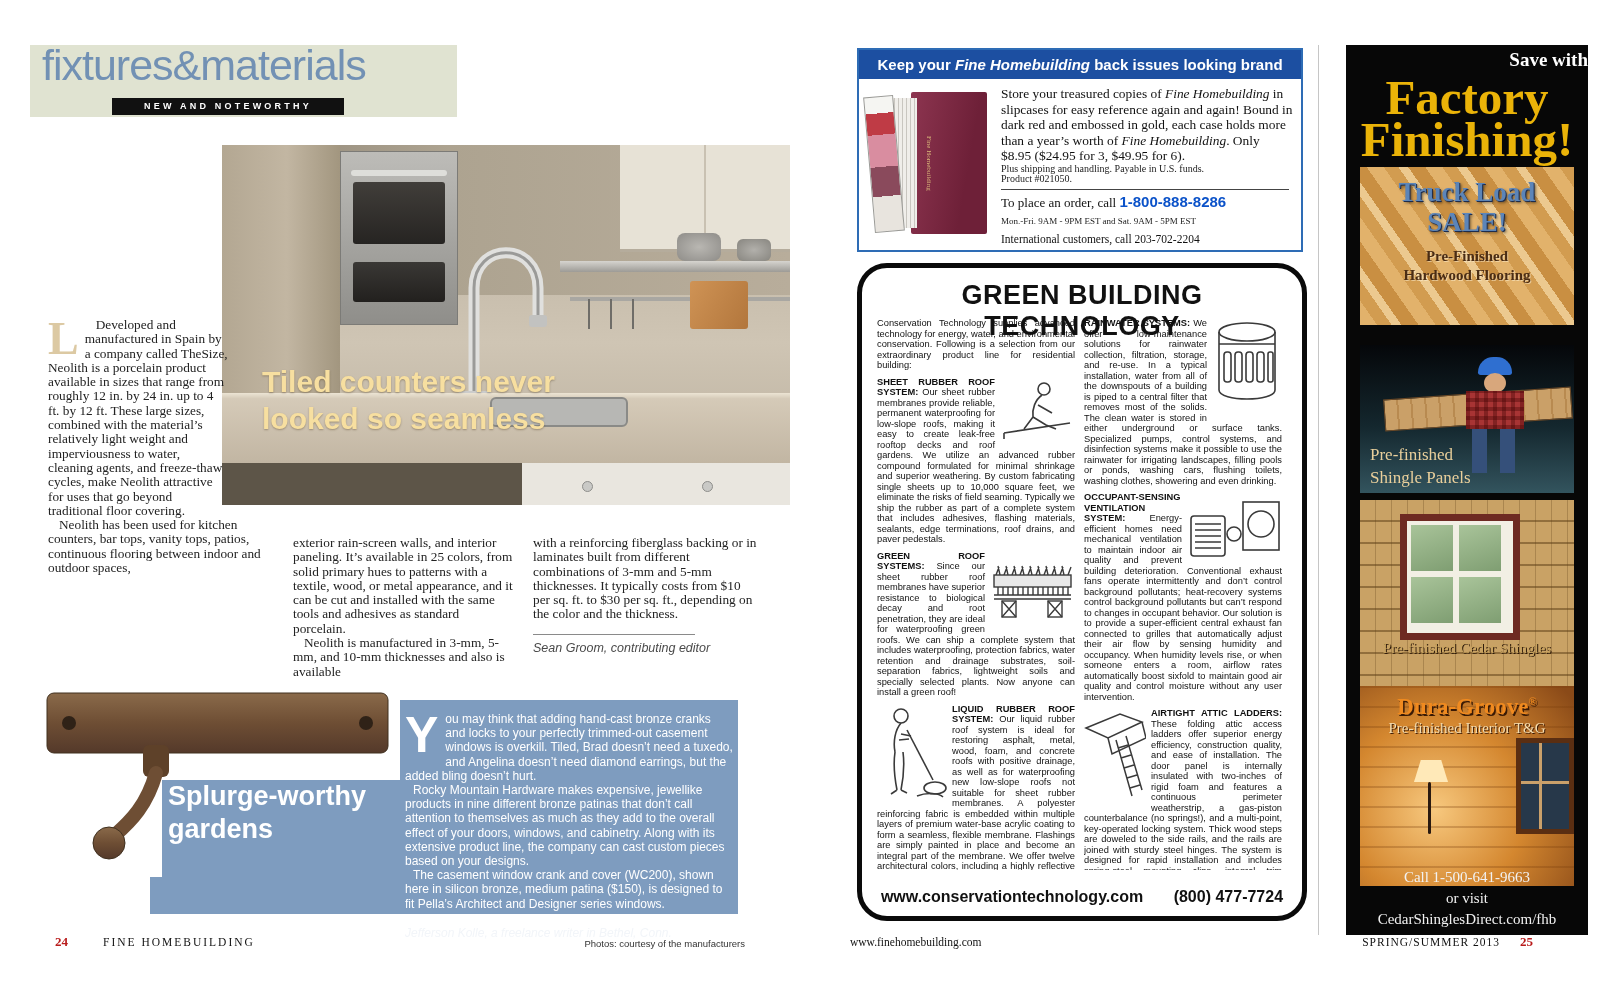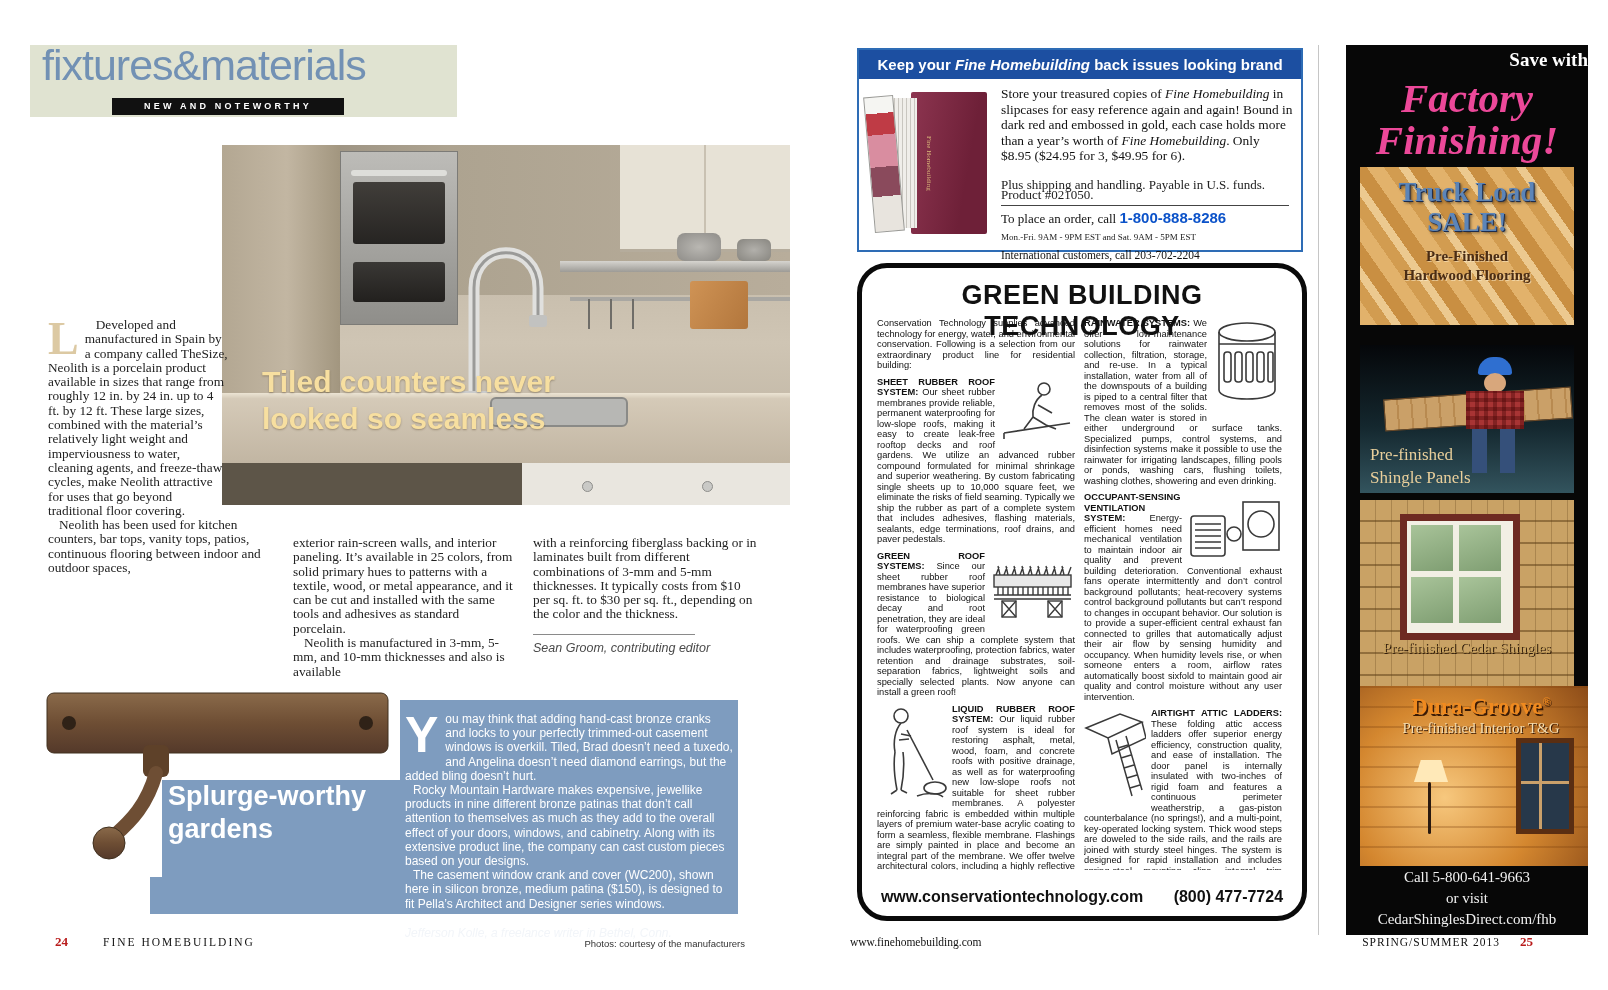--- a/index.html
+++ b/index.html
@@ -84,21 +84,21 @@
   .ad1-art{left:10px;top:38px;width:126px;height:152px;}
   .sc-case{left:42px;top:4px;width:76px;height:142px;background:linear-gradient(100deg,#8d3550,#6e2038 70%);
            border-radius:2px;}
   .sc-spine{position:absolute;left:6px;top:8px;width:16px;height:126px;color:#d9b87a;
             writing-mode:vertical-rl;font-size:7px;font-family:"Liberation Serif",serif;text-align:center;}
   .sc-mags{left:18px;top:10px;width:30px;height:130px;
            background:repeating-linear-gradient(90deg,#f0eeea 0 3px,#c9c6c0 3px 4px);}
   .sc-cover{left:0;top:8px;width:28px;height:134px;transform:rotate(-5deg);border:1px solid #9a9a96;
             background:linear-gradient(180deg,#f5f5f2 0 12%,#bf3b45 12% 28%,#d98da0 28% 52%,#8a4a5c 52% 74%,#e8e4de 74% 100%);}
   .ad1-text{left:142px;top:36px;width:292px;font-size:13.4px;line-height:15.6px;color:#111;}
-  .ad1-fine{font-size:13px;line-height:10px;color:#222;margin-top:16px;}
+  .ad1-fine{font-size:10px;line-height:10px;color:#222;margin-top:0;}
   .ad1-rule{border-top:1px solid #444;width:288px;margin:5px 0 4px;}
   .ad1-order{font-size:13px;color:#111;}
   .ad1-phone{font-family:"Liberation Sans",sans-serif;font-weight:bold;font-size:15px;color:#0b52c9;}
   .ad1-hours{font-size:9px;color:#222;margin-top:3px;}
   .ad1-intl{font-size:11.5px;color:#111;margin-top:3px;}
 
   
   .gbox{left:857px;top:263px;width:440px;height:648px;border:5px solid #0a0a0a;border-radius:30px;background:#fff;}
   .g-title{left:0;top:12px;width:100%;text-align:center;font-family:"Liberation Sans",sans-serif;
            font-weight:bold;font-size:27px;letter-spacing:.5px;color:#111;}
@@ -112,22 +112,22 @@
   .g-foot{left:0;bottom:10px;width:100%;text-align:center;font-family:"Liberation Sans",sans-serif;
           font-weight:bold;font-size:16px;color:#111;}
   .g-foot span{margin:0 13px;}
 
   
   .vrule{left:1318px;top:45px;width:1px;height:890px;background:#c6c6c6;}
 
   
   .sbar{left:1346px;top:45px;width:242px;height:890px;background:#070707;overflow:hidden;}
   .sb-save{left:0;top:4px;width:100%;text-align:right;color:#fff;font-weight:bold;font-size:19px;}
-  .sb-fact{left:0;top:32px;width:100%;text-align:center;color:#ec4899;font-weight:bold;
-           font-size:41px;line-height:42px;font-family:"Liberation Serif",serif;font-style:italic;}
+  .sb-fact{left:0;top:32px;width:100%;text-align:center;color:#eab308;font-weight:bold;
+           font-size:49px;line-height:42px;font-family:"Liberation Serif",serif;}
   .panel{left:14px;width:214px;overflow:hidden;}
   .p1{top:122px;height:158px;background:repeating-linear-gradient(55deg,#e2b26b 0 14px,#d29c50 14px 26px,#ecc98f 26px 34px,#c98f42 34px 48px);}
   .p1-t1{margin-top:10px;text-align:center;font-weight:bold;font-size:27px;line-height:30px;color:#5c85b8;
          text-shadow:1px 1px 0 #1d2c4c,2px 2px 3px rgba(0,0,0,.55);}
   .p1-t2{margin-top:10px;text-align:center;font-weight:bold;font-size:15px;line-height:19px;color:#4a2c14;
          text-shadow:1px 1px 0 rgba(255,245,220,.5);}
   .p2{top:300px;height:148px;background:linear-gradient(180deg,#05070a 0%,#14272e 55%,#33545e 100%);}
   .p2-hat{left:118px;top:12px;width:34px;height:18px;border-radius:17px 17px 3px 3px;background:#2f6fd0;}
   .p2-face{left:124px;top:28px;width:22px;height:20px;border-radius:50%;background:#d8a77c;}
   .p2-shirt{left:106px;top:46px;width:58px;height:38px;background:
@@ -137,23 +137,23 @@
             background:repeating-linear-gradient(90deg,#caa068 0 12px,#b88a50 12px 14px);border:1px solid #6e4a26;}
   .p2-leg{top:84px;width:15px;height:44px;background:#35507a;}
   .p2-lab{left:10px;top:98px;color:#e9cf9b;font-size:17px;line-height:23px;}
   .p3{top:455px;height:208px;background:
       repeating-linear-gradient(180deg,transparent 0 20px,rgba(90,60,20,.5) 20px 22px),
       repeating-linear-gradient(90deg,transparent 0 15px,rgba(90,60,20,.28) 15px 16px),#c9a265;}
   .p3-win{left:40px;top:14px;width:106px;height:112px;background:#f2efe4;border:7px solid #6e2a22;}
   .p3-pane{position:absolute;background:linear-gradient(160deg,#a9c49a,#7f9e72);}
   .p3-lab{left:0;top:140px;width:100%;text-align:center;color:#c8a35f;font-size:15px;
           text-shadow:1px 1px 0 #2a1708;}
-  .p4{top:641px;height:180px;background:
+  .p4{top:641px;height:200px;background:
       repeating-linear-gradient(0deg,transparent 0 18px,rgba(120,60,10,.28) 18px 20px),
-      radial-gradient(circle at 35% 62%,#f7c87e 0%,#d4872f 48%,#8a4a18 95%); padding-left: 28px;}
+      radial-gradient(circle at 35% 62%,#f7c87e 0%,#d4872f 48%,#8a4a18 95%);}
   .p4-brand{left:0;top:8px;width:100%;text-align:center;font-weight:bold;font-size:23px;color:#f08a1f;
             text-shadow:1.5px 1.5px 0 #3a1a05;}
   .p4-sub{left:0;top:34px;width:100%;text-align:center;font-size:15px;color:#f5ddb0;
           text-shadow:1px 1px 0 #3a1a05;}
   .p4-shade{left:54px;top:74px;width:34px;height:22px;background:#ffe9b8;
             clip-path:polygon(20% 0,80% 0,100% 100%,0 100%);
             box-shadow:0 0 30px 18px rgba(255,220,140,.55);}
   .p4-stem{left:68px;top:96px;width:3px;height:52px;background:#2a1a10;border-radius:2px;}
   .p4-win{left:156px;top:52px;width:48px;height:86px;background:#27384a;border:5px solid #5a2e12;}
   .p4-win:before{content:"";position:absolute;left:18px;top:0;width:3px;height:86px;background:#caa06a;}
@@ -418,21 +418,21 @@
 
     <div class="abs panel p4">
       <div class="abs p4-brand"><span>Dura-Groove</span><sup style="font-size:11px;">®</sup></div>
       <div class="abs p4-sub">Pre-finished Interior T&amp;G</div>
       <div class="abs p4-shade"></div>
       <div class="abs p4-stem"></div>
       <div class="abs p4-win"></div>
     </div>
 
     <div class="abs sb-call">
-      <div>Call 5-800-641-9663</div>
+      <div>Call 1-500-641-9663</div>
       <div>or visit</div>
       <div>CedarShinglesDirect.com/fhb</div>
     </div>
   </div>
 
   <div class="abs f-web" style="left:850px;top:936px;">www.finehomebuilding.com</div>
   <div class="abs f-issue" style="left:1290px;top:936px;width:210px;text-align:right;">SPRING/SUMMER 2013</div>
   <div class="abs f-num" style="left:1520px;top:934px;">25</div>
 
 </div>

